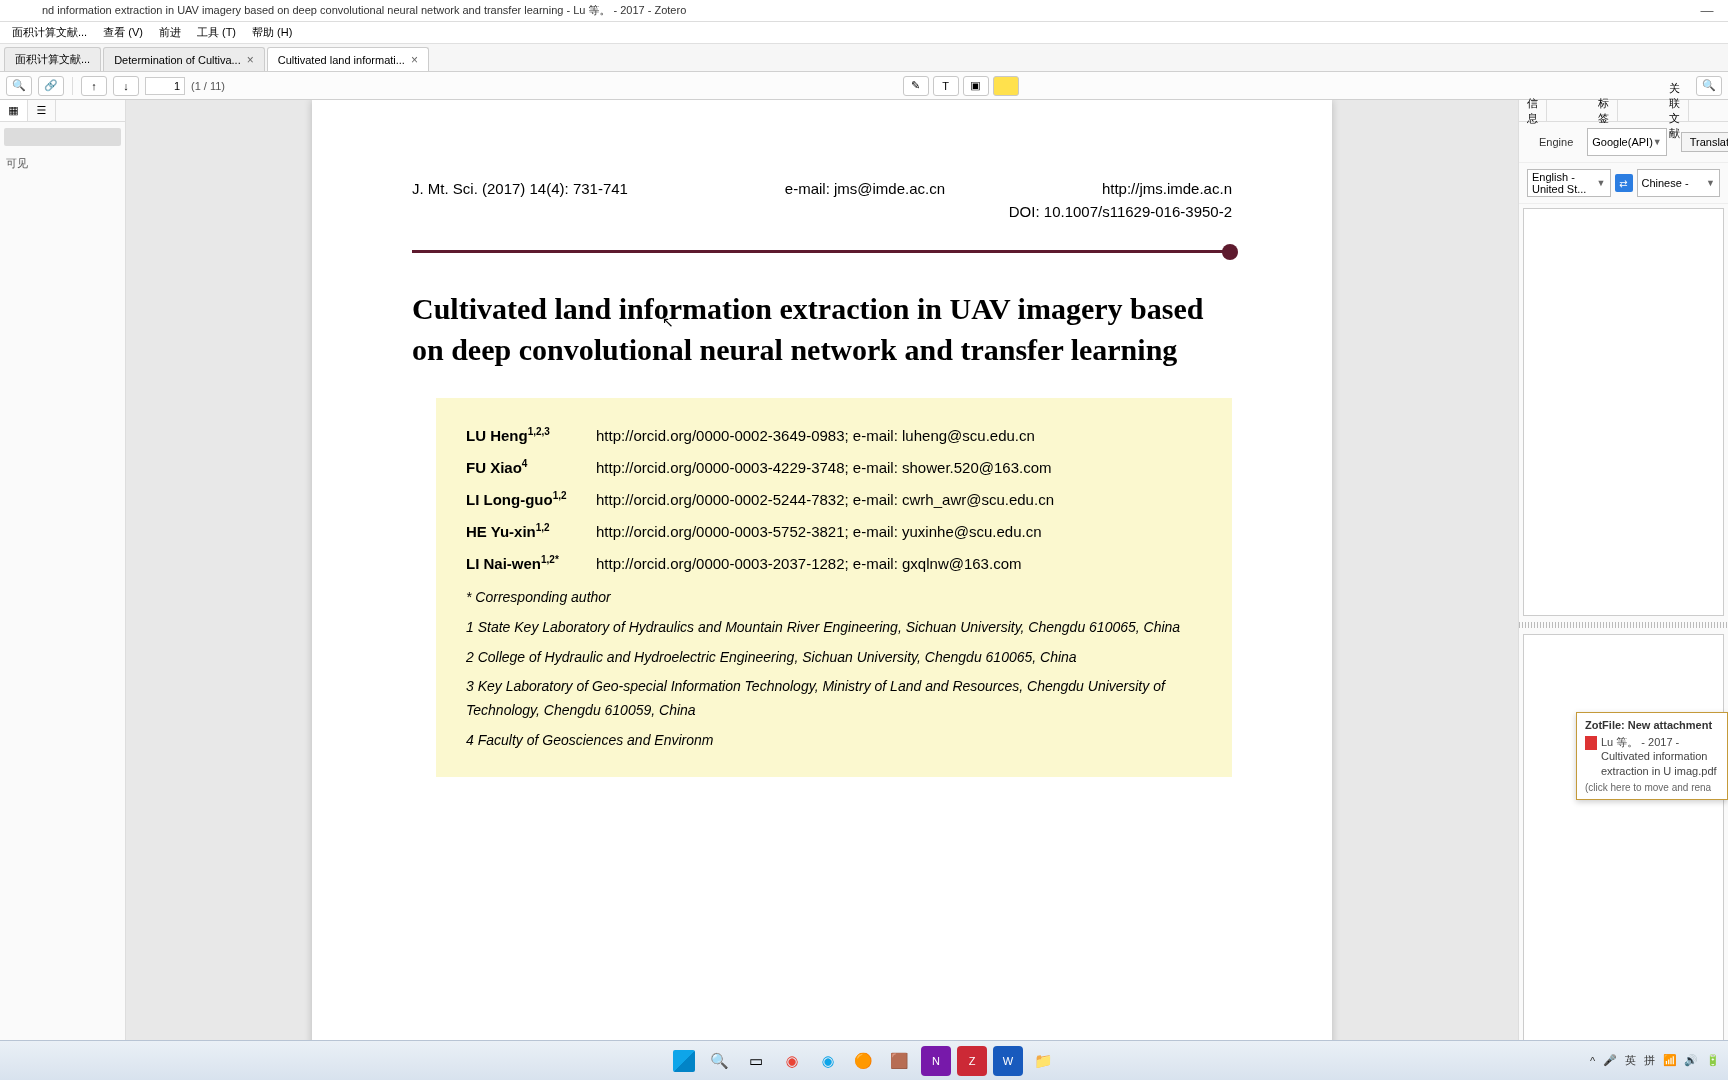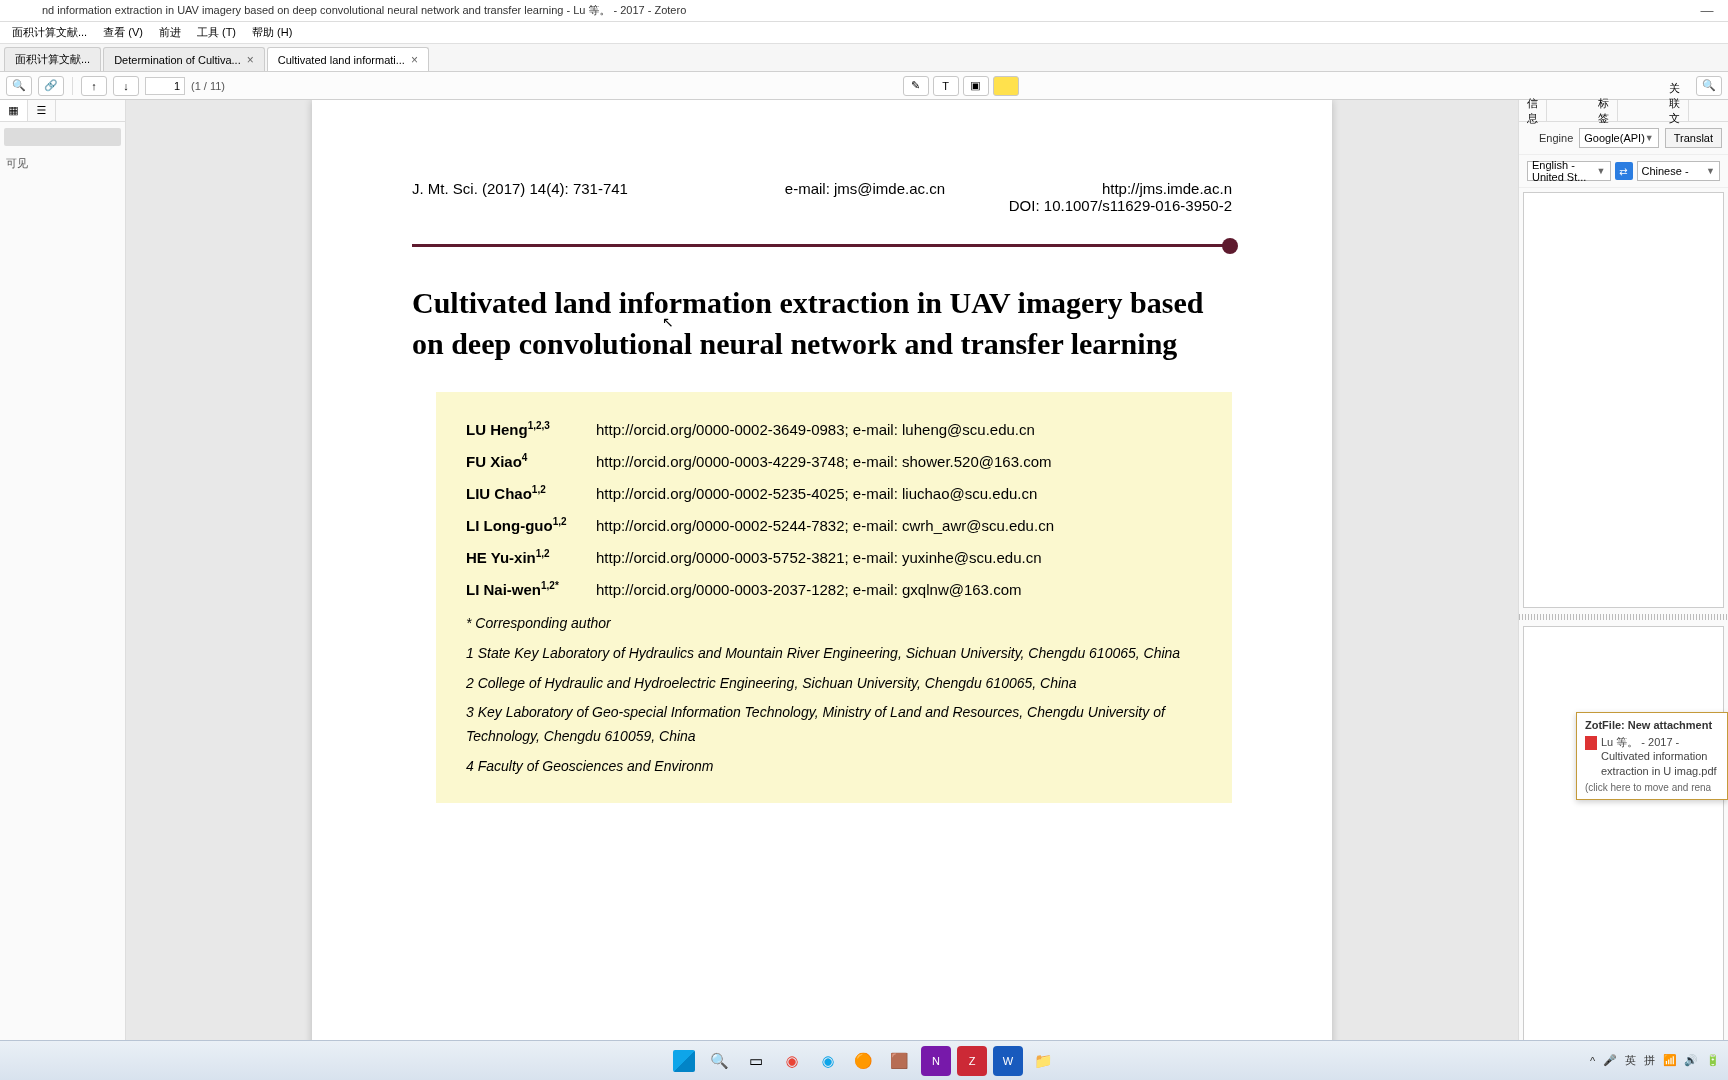--- a/index.html
+++ b/index.html
@@ -39,41 +39,41 @@
 .ls-tabs { height:22px; border-bottom:1px solid #ddd; display:flex; }
 .ls-tab { width:28px; border-right:1px solid #ddd; display:flex; align-items:center; justify-content:center; font-size:11px; }
 .ls-tab.active { background:#fff; }
 .ls-body { padding:6px 4px; font-size:11px; }
 .ls-item { background:#dcdcdc; height:18px; border-radius:2px; margin-bottom:6px; }
 .ls-text { color:#555; padding:4px 2px; }
 
 
 .pdf-wrap { flex:1; background:#e8e8e8; display:flex; justify-content:center; overflow:hidden; }
 .pdf-page { width:1020px; background:#fff; margin-top:0; box-shadow:0 0 8px rgba(0,0,0,.2); padding:80px 100px 40px 100px; font-family:Georgia,"Times New Roman",serif; color:#000; position:relative; }
-.hdr-row { display:flex; justify-content:space-between; font-size:15px; }
+.hdr-row { display:flex; justify-content:space-between; font-size:15px; margin-bottom:6px; }
 .hdr-doi { text-align:right; font-size:15px; margin-bottom:30px; }
 .hdr-rule { height:3px; background:#5e1a2e; position:relative; margin-bottom:36px; }
 .hdr-rule::after { content:""; position:absolute; right:-6px; top:-6px; width:16px; height:16px; border-radius:50%; background:#5e1a2e; }
 .paper-title { font-size:30px; font-weight:bold; line-height:1.35; margin-bottom:28px; font-family:Georgia,serif; }
 .authors-box { background:#fbf8cf; padding:28px 30px 24px 30px;margin-left:24px; }
 .auth-line { font-size:15px; margin-bottom:14px; }
 .auth-name { font-weight:bold; display:inline-block; min-width:116px; }
 .auth-sup { font-size:10px; vertical-align:super; font-weight:bold; }
 .auth-info { margin-left:14px; }
 .affil { font-style:italic; font-size:14px; margin-top:6px; line-height:1.7; }
 .cursor-arrow { position:absolute; left:350px; top:214px; font-size:14px; color:#000; pointer-events:none; }
 
 
 .right-side { width:210px; background:#fafafa; border-left:1px solid #ddd; display:flex; flex-direction:column; font-size:11px; }
 .rs-tabs { height:22px; border-bottom:1px solid #ddd; display:flex;gap:43px; }
 .rs-tab { padding:0 8px; display:flex; align-items:center; border-right:1px solid #ddd; }
 .rs-tab.active { background:#fff; font-weight:normal; }
-.rs-row { padding:6px 20px; display:flex; align-items:center; gap:6px; border-bottom:1px solid #eee; }
+.rs-row { padding:6px 20px; display:flex; align-items:center; gap:14px; border-bottom:1px solid #eee; }
 .rs-label { color:#333; }
-.rs-select { flex:1; height:20px; border:1px solid #bbb; background:#fff; padding:0 4px; font-size:11px; display:flex; align-items:center; justify-content:space-between; }
+.rs-select { flex:1; height:28px; border:1px solid #bbb; background:#fff; padding:0 4px; font-size:11px; display:flex; align-items:center; justify-content:space-between; }
 .rs-select .chev { color:#666; font-size:9px; }
 .rs-btn { height:20px; padding:0 8px; border:1px solid #bbb; background:#f4f4f4; display:flex; align-items:center; }
 .rs-lang-row { padding:6px 8px; display:flex; align-items:center; gap:4px; border-bottom:1px solid #eee; }
 .rs-swap { width:18px; height:18px; background:#2b7de1; color:#fff; display:flex; align-items:center; justify-content:center; font-size:10px; border-radius:2px; }
 .rs-textarea { flex:1; margin:4px; border:1px solid #ccc; background:#fff; min-height:260px; }
 .rs-bottom { padding:6px 8px; border-top:1px solid #eee; }
 .rs-copy-btn { height:22px; border:1px solid #bbb; background:#f4f4f4; padding:0 10px; display:inline-flex; align-items:center; }
 .rs-grip { height:6px; background:repeating-linear-gradient(90deg,#bbb 0 1px,transparent 1px 3px); margin:2px 0; }
 
 
@@ -161,21 +161,20 @@
         <span>http://jms.imde.ac.n</span>
       </div>
       <div class="hdr-doi">DOI: 10.1007/s11629-016-3950-2</div>
       <div class="hdr-rule"></div>
       <h1 class="paper-title">Cultivated land information extraction in UAV imagery based on deep convolutional neural network and transfer learning</h1>
 
       <div class="authors-box">
         <div id="authors">
             <div class="auth-line"><span class="auth-name">LU Heng<span class="auth-sup">1,2,3</span></span><span class="auth-info">http://orcid.org/0000-0002-3649-0983; e-mail: luheng@scu.edu.cn</span></div>
             <div class="auth-line"><span class="auth-name">FU Xiao<span class="auth-sup">4</span></span><span class="auth-info">http://orcid.org/0000-0003-4229-3748; e-mail: shower.520@163.com</span></div>
-            <div class="auth-line"><span class="auth-name">LIU Chao<span class="auth-sup">1,2</span></span><span class="auth-info">http://orcid.org/0000-0002-5235-4025; e-mail: liuchao@scu.edu.cn</span></div>
             <div class="auth-line"><span class="auth-name">LI Long-guo<span class="auth-sup">1,2</span></span><span class="auth-info">http://orcid.org/0000-0002-5244-7832; e-mail: cwrh_awr@scu.edu.cn</span></div>
             <div class="auth-line"><span class="auth-name">HE Yu-xin<span class="auth-sup">1,2</span></span><span class="auth-info">http://orcid.org/0000-0003-5752-3821; e-mail: yuxinhe@scu.edu.cn</span></div>
             <div class="auth-line"><span class="auth-name">LI Nai-wen<span class="auth-sup">1,2*</span></span><span class="auth-info">http://orcid.org/0000-0003-2037-1282;      e-mail: gxqlnw@163.com</span></div>
           </div>
         <div class="affil">* Corresponding author</div>
         <div id="affils">
             <div class="affil">1 State Key Laboratory of Hydraulics and Mountain River Engineering, Sichuan University, Chengdu 610065, China</div>
             <div class="affil">2 College of Hydraulic and Hydroelectric Engineering, Sichuan University, Chengdu 610065, China</div>
             <div class="affil">3 Key Laboratory of Geo-special Information Technology, Ministry of Land and Resources, Chengdu University of Technology, Chengdu 610059, China</div>
             <div class="affil">4 Faculty of Geosciences and Environm</div>

